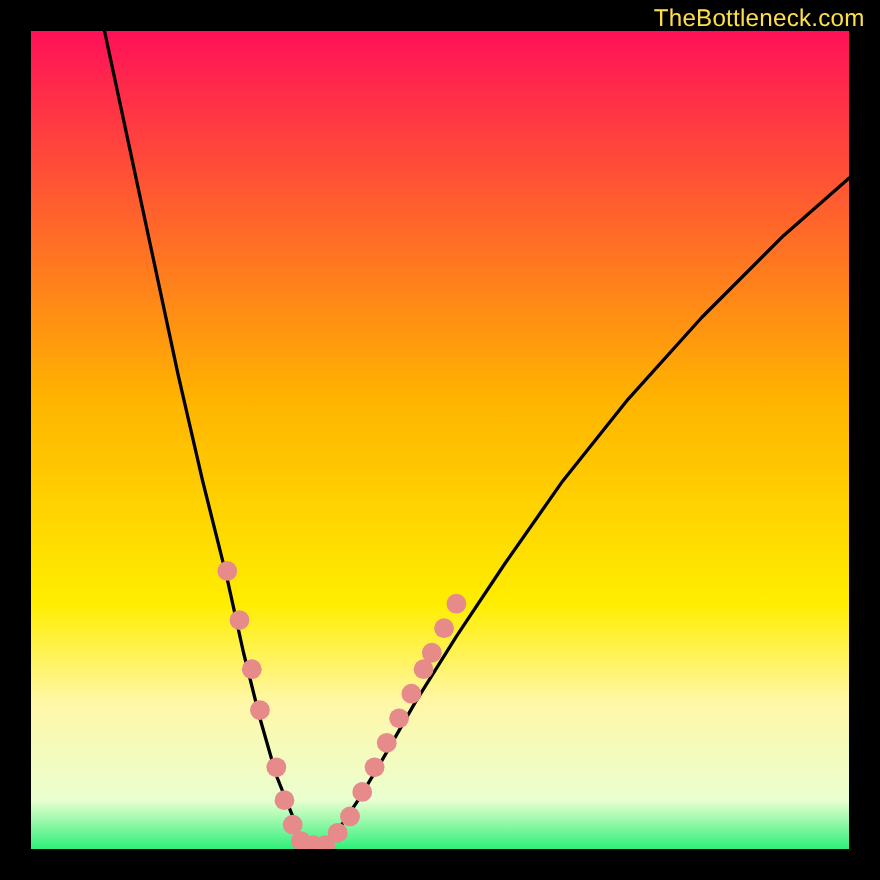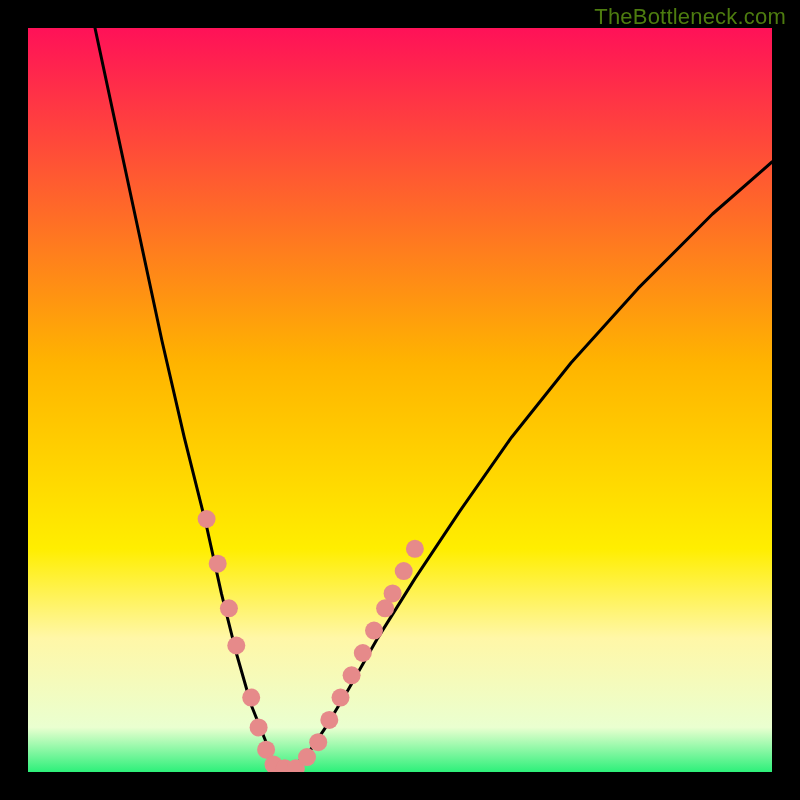--- a/index.html
+++ b/index.html
@@ -27,21 +27,21 @@
     height: 744px;
     overflow: hidden;
   }
   .plot-area svg {
     display: block;
   }
   .watermark {
     position: absolute;
     top: 4px;
     right: 14px;
-    color: #4d7c0f;
+    color: #fde047;
     font-size: 22px;
     font-weight: 500;
     letter-spacing: 0.2px;
   }
 </style>
 </head>
 <body>
 
 <div class="frame">
   <div class="watermark">TheBottleneck.com</div>

